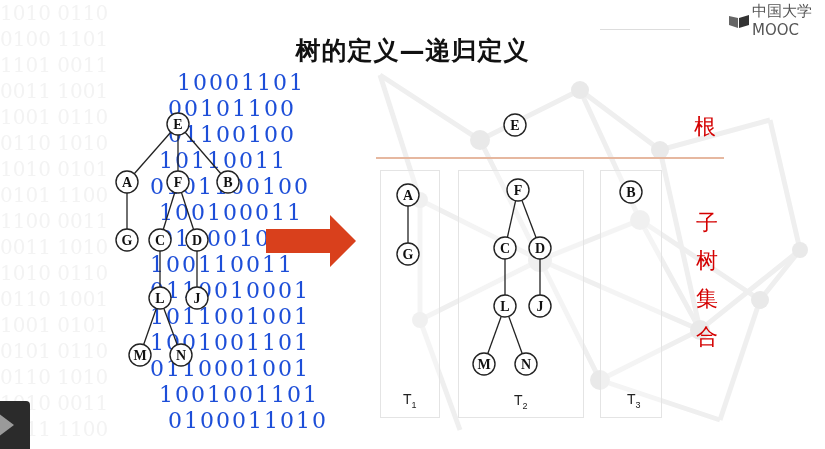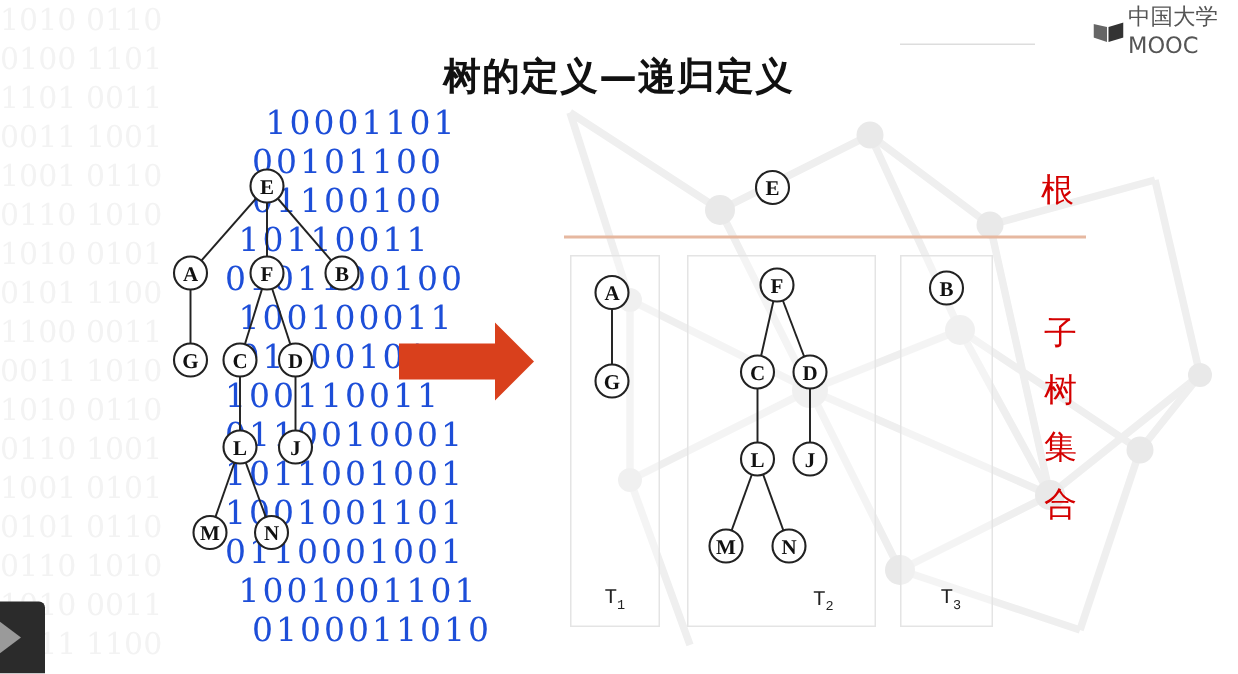--- a/index.html
+++ b/index.html
@@ -11,21 +11,21 @@
   .logo-icon{width:20px;height:14px;position:relative;}
   .logo-text{font-size:15px;color:#555;font-family:"DejaVu Sans",sans-serif;}
   .logo-rule{position:absolute;left:600px;top:29px;width:90px;height:1px;background:#ddd;}
   .title{position:absolute;left:0;top:34px;width:825px;text-align:center;font-size:25px;font-weight:bold;color:#111;letter-spacing:1px;}
   svg.trees{position:absolute;left:0;top:0;}
   .root-label{position:absolute;left:694px;top:112px;font-size:22px;color:#d40000;}
   .sub-label{position:absolute;left:694px;top:204px;font-size:22px;color:#d40000;line-height:38px;width:26px;text-align:center;}
   .sub-label span{display:block;}
   .divider{position:absolute;left:376px;top:157px;width:348px;height:2px;background:#e6b8a0;}
   .subtree-box{position:absolute;border:1px solid #e4e4e4;background:rgba(255,255,255,0.35);}
-  .tlabel{position:absolute;font-size:14px;color:#222;font-family:Liberation Mono, monospace;}
+  .tlabel{position:absolute;font-size:14px;color:#222;font-family:Liberation Sans, sans-serif;}
   .tlabel sub{font-size:9px;}
   .play-btn{position:absolute;left:0;top:401px;width:30px;height:48px;background:#2b2b2b;border-radius:0 4px 0 0;}
   .play-btn .tri{position:absolute;left:-2px;top:12px;width:0;height:0;border-top:12px solid transparent;border-bottom:12px solid transparent;border-left:16px solid #9a9a9a;}
 </style>
 </head>
 <body>
 
 <div class="bg-binary-left">1010 0110
 0100 1101
 1101 0011
@@ -180,21 +180,21 @@
       <text x="540" y="253">D</text>
     <text x="505" y="311">L</text>
       <text x="540" y="311">J</text>
     <text x="484" y="369">M</text>
       <text x="526" y="369">N</text>
     <text x="631" y="197">B</text>
   </g>
 </svg>
 
 <div class="tlabel" style="left:403px;top:391px;"><span>T</span><sub>1</sub></div>
-<div class="tlabel" style="left:542px;top:392px;"><span>T</span><sub>2</sub></div>
+<div class="tlabel" style="left:514px;top:392px;"><span>T</span><sub>2</sub></div>
 <div class="tlabel" style="left:627px;top:391px;text-align:center;"><span>T</span><sub>3</sub></div>
 
 <div class="root-label">根</div>
 <div class="sub-label">
   <span>子</span>
   <span>树</span>
   <span>集</span>
   <span>合</span>
 </div>
 

